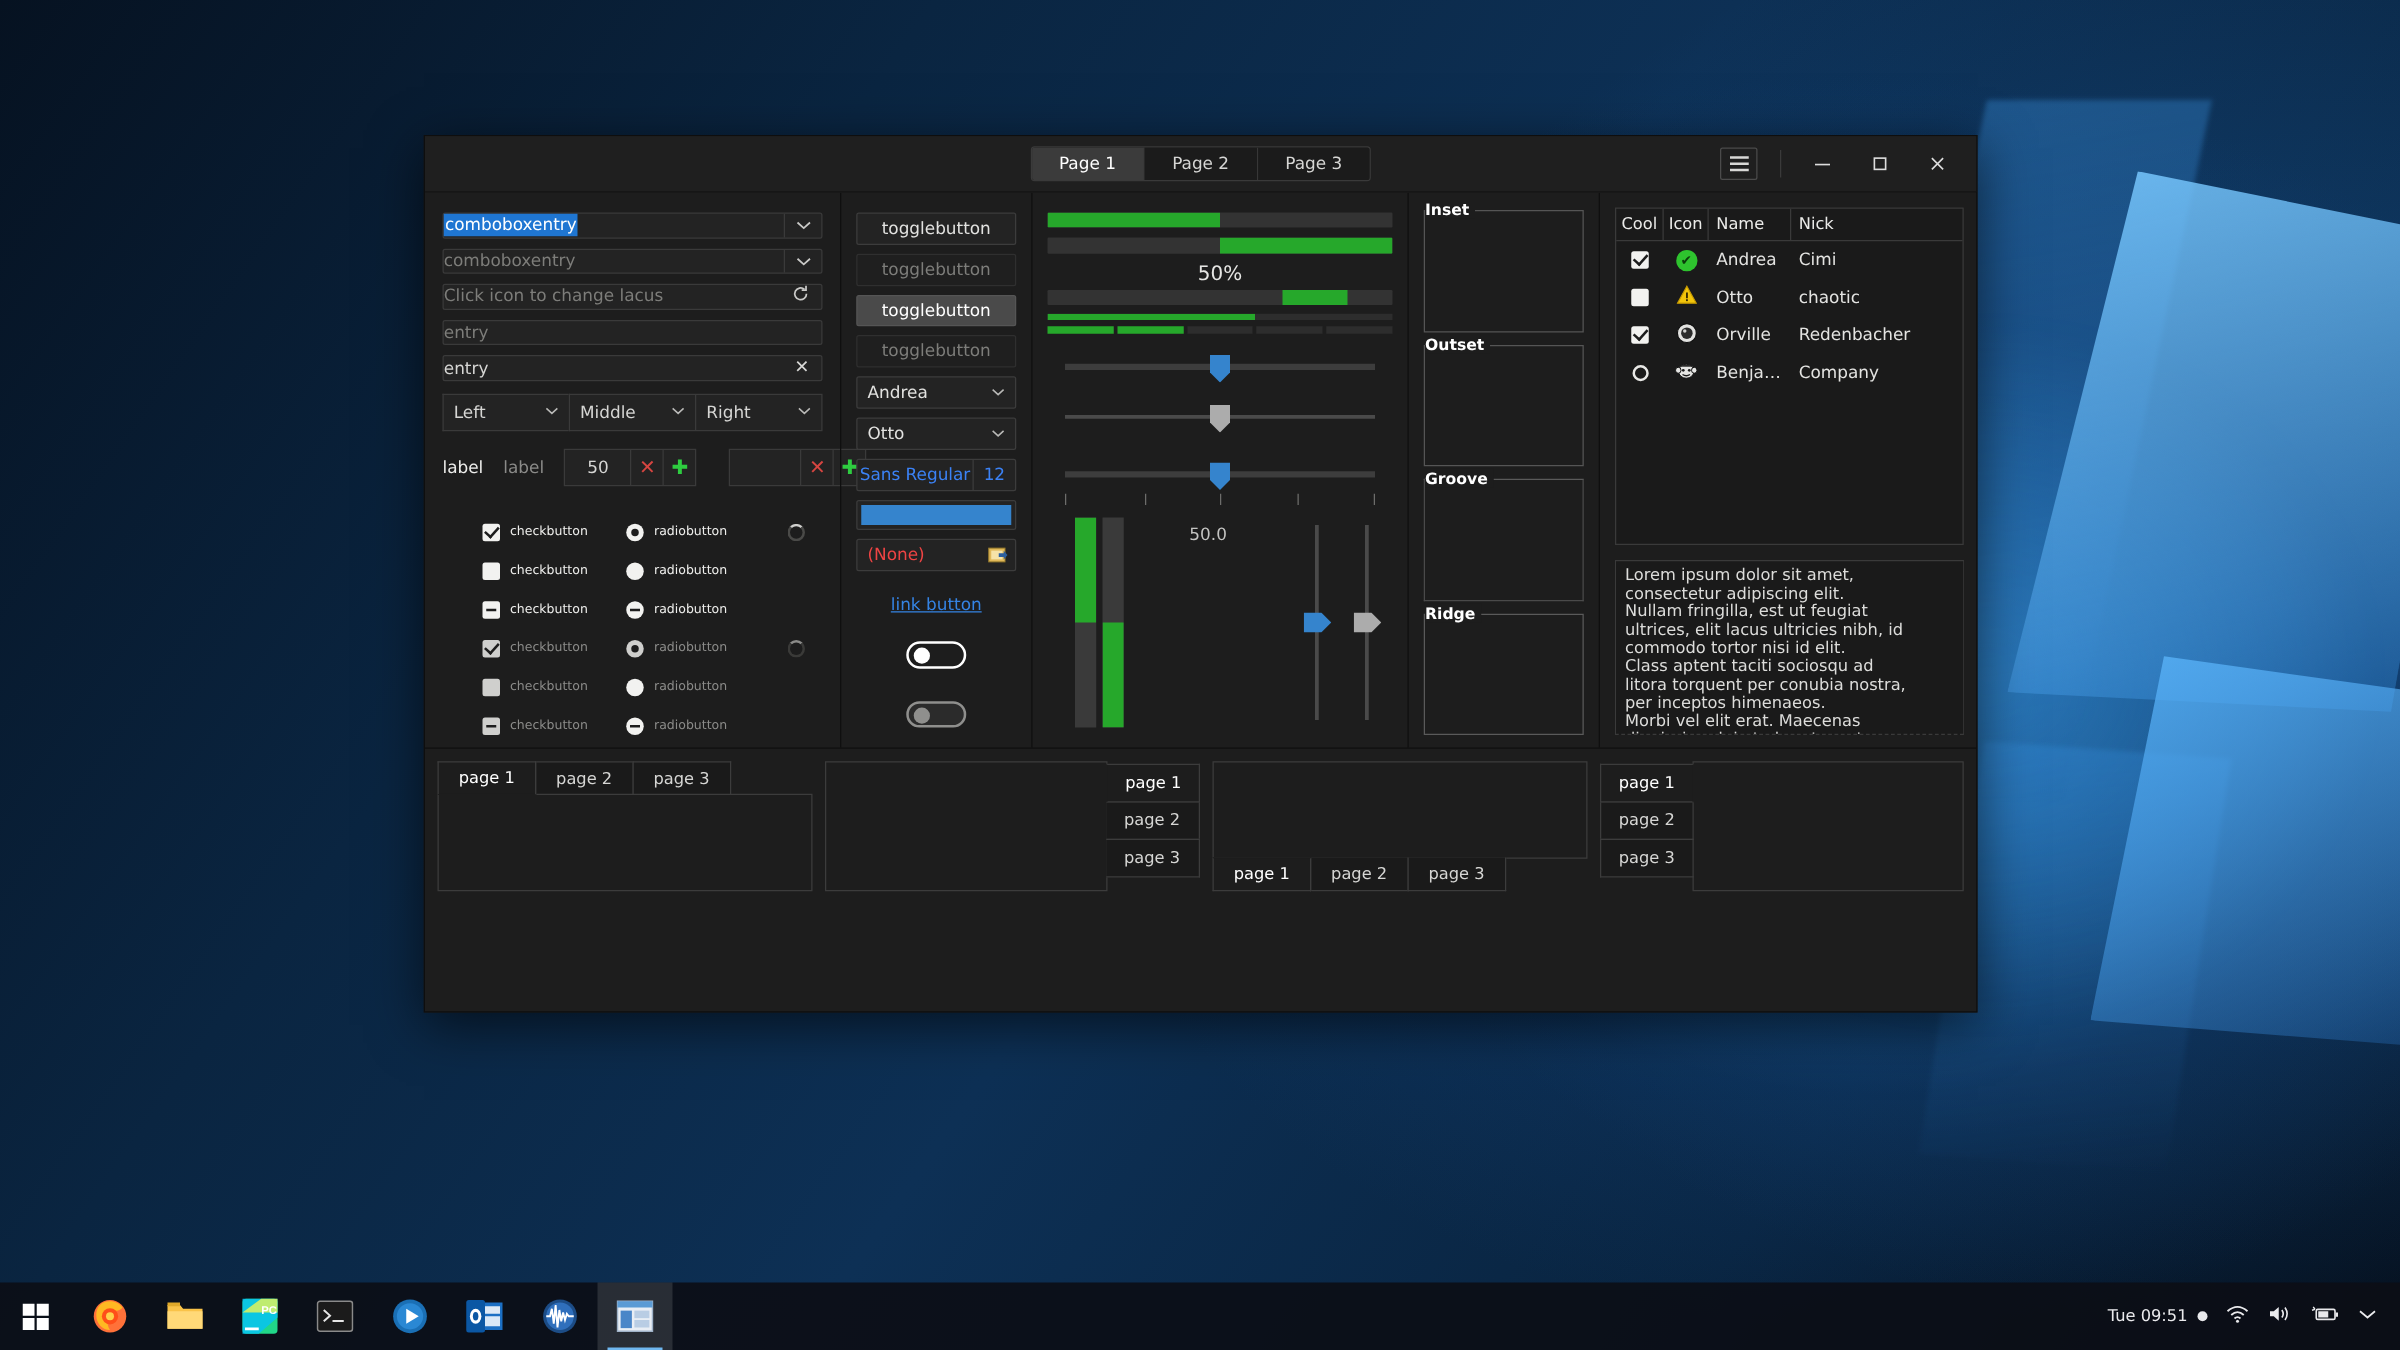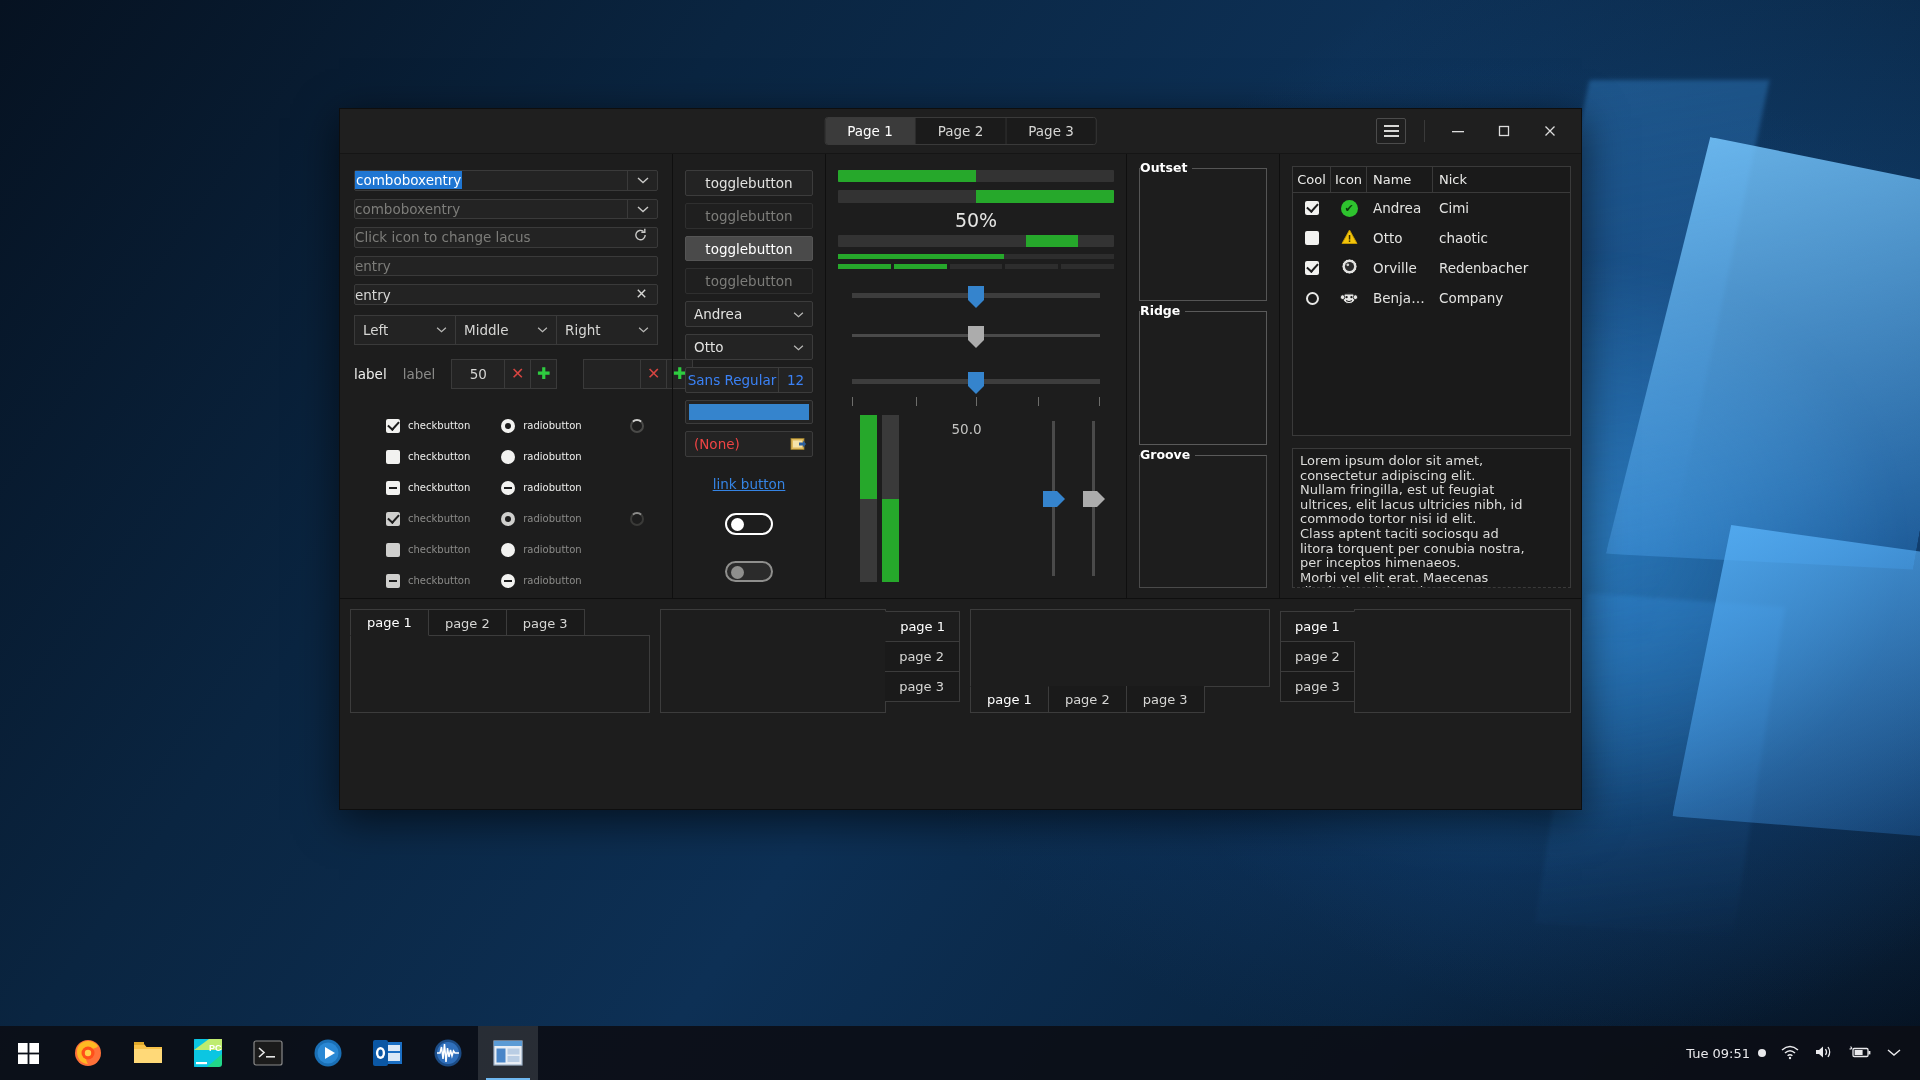--- a/index.html
+++ b/index.html
@@ -222,21 +222,21 @@
   .switch .knob { position:absolute; top:3px; left:4px; width: 13px; height:13px; border-radius:50%; }
   .switch.on .knob  { background:#ffffff; }
   .switch.off .knob { background:#8f8f8d; }
   #sw1 { margin-top: 14px; }
   #sw2 { margin-top: 19px; }
 
   
   #col-progress { width: 300px; padding: 16px 12px; display:flex; flex-direction:column; }
   .pbar { height: 14px; background:#333333; border-radius:1px; position:relative; overflow:hidden; }
   .pbar .fill { position:absolute; top:0; bottom:0; background:#26a82b; }
-  #pb-text { text-align:center; font-size: 19px; color:#e6e6e4; margin: 6px 0 4px; }
+  #pb-text { text-align:center; font-size: 16px; color:#e6e6e4; margin: 6px 0 4px; }
   .thin { height: 6px; background:#2d2d2d; position:relative; overflow:hidden; }
   .thin .fill { position:absolute; top:0; bottom:0; background:#26a82b; }
   #levelbar-disc { display:flex; gap: 3px; height:6px; margin-top: 5px; }
   #levelbar-disc .seg { flex:1; background:#2d2d2d; }
   #levelbar-disc .seg.on { background:#26a82b; }
 
   .scale { position:relative; height: 34px; margin-top: 10px; }
   .scale .trough { position:absolute; left:14px; right:14px; top: 14px; height: 5px; background:#3d3d3d; }
   .scale .trough.thin2 { height: 3px; top: 15px; background:#4a4a4a; }
   .scale .handle {
@@ -697,27 +697,30 @@
                 </svg>
             </div>
           </div>
         </div>
       </div>
 
       <div class="vsep"></div>
 
       <div id="col-frames">
         <div class="frame">
+          <span class="flabel">Inset</span>
+        </div>
+        <div class="frame">
           <span class="flabel">Outset</span>
+        </div>
+        <div class="frame groove">
+          <span class="flabel">Groove</span>
         </div>
         <div class="frame ridge">
           <span class="flabel">Ridge</span>
-        </div>
-        <div class="frame groove">
-          <span class="flabel">Groove</span>
         </div>
       </div>
 
       <div class="vsep"></div>
 
       <div id="col-right">
         <div id="tv-wrap">
           <div id="tv-head">
             <div class="th c-cool">Cool</div>
             <div class="th c-icon">Icon</div>

